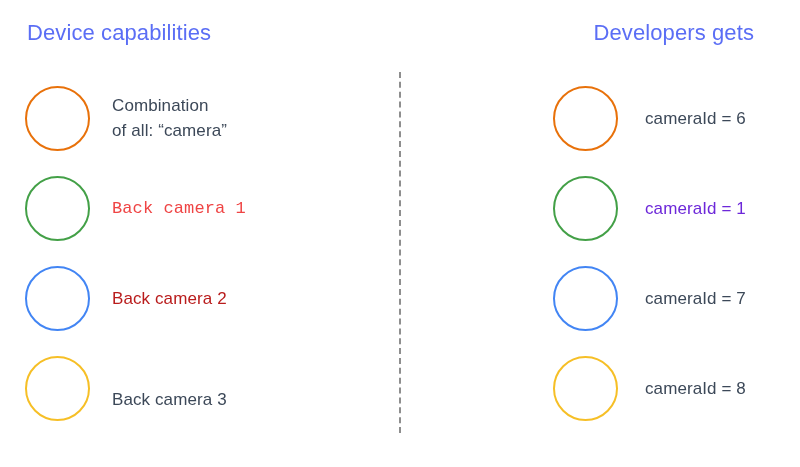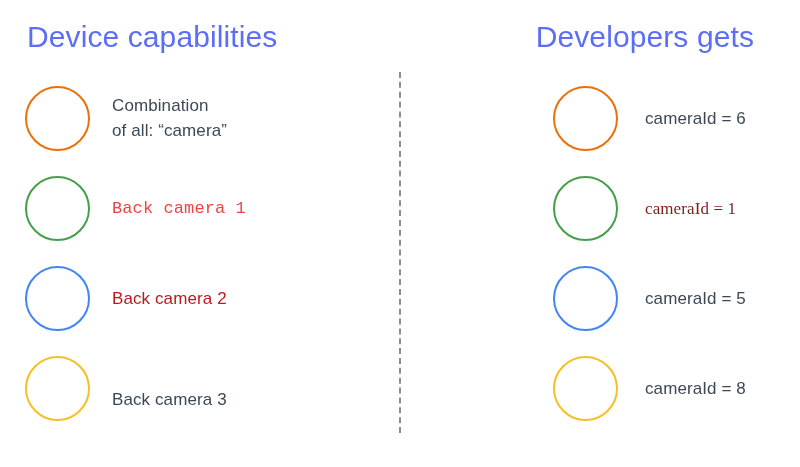--- a/index.html
+++ b/index.html
@@ -18,21 +18,21 @@
   #diagram {
     position: relative;
     width: 800px;
     height: 467px;
     background: #ffffff;
   }
 
   
   .col-header {
     position: absolute;
-    font-size: 30px;
+    font-size: 22px;
     font-weight: 400;
     letter-spacing: 0.1px;
     color: #5b6ef5;
     white-space: nowrap;
     line-height: 1;
   }
   #header-left  { left: 27px; top: 22px; }
   #header-right { right: 46px; top: 22px; text-align: right; }
 
   
@@ -120,26 +120,26 @@
 
   <div class="column" id="column-right">
 
     <div class="row">
       <div class="circle" style="border-color: rgb(232, 113, 10);"></div>
       <div class="row-label" style="color: rgb(60, 72, 88);">cameraId = 6</div>
     </div>
 
     <div class="row">
       <div class="circle" style="border-color: rgb(67, 160, 71);"></div>
-      <div class="row-label" style="color: #7f1d1d; font-family: Liberation Serif, serif;">cameraId = 1</div>
+      <div class="row-label" style="color: #6d28d9;">cameraId = 1</div>
     </div>
 
     <div class="row">
       <div class="circle" style="border-color: rgb(66, 133, 244);"></div>
-      <div class="row-label" style="color: rgb(60, 72, 88);">cameraId = 5</div>
+      <div class="row-label" style="color: rgb(60, 72, 88);">cameraId = 7</div>
     </div>
 
     <div class="row">
       <div class="circle" style="border-color: rgb(246, 191, 38);"></div>
       <div class="row-label" style="color: rgb(60, 72, 88);">cameraId = 8</div>
     </div>
 
   </div>
 
 </div>

